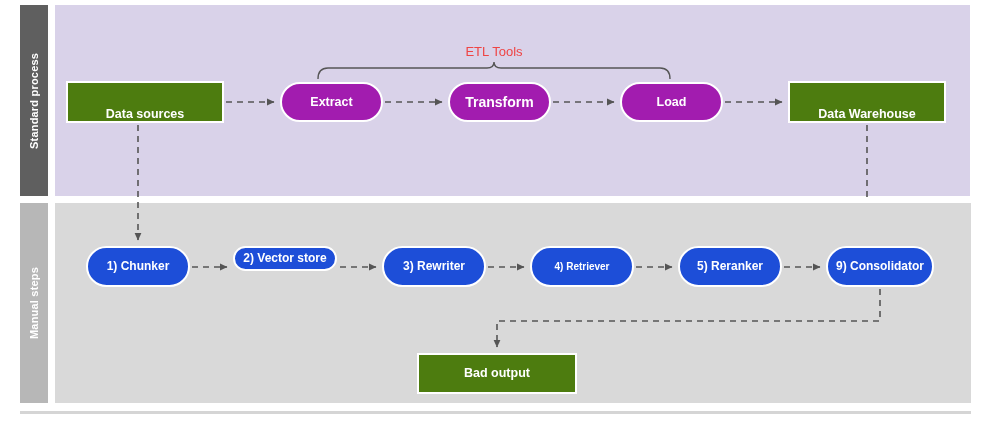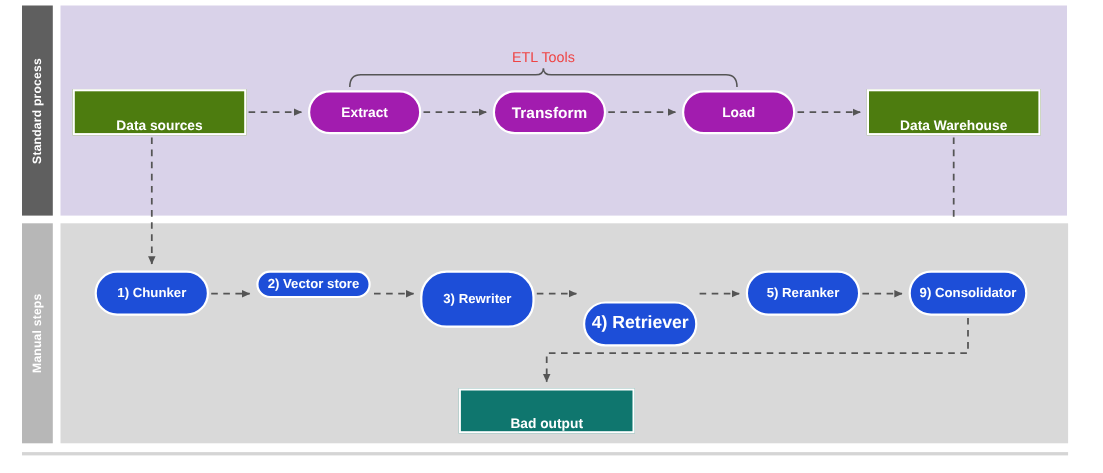--- a/index.html
+++ b/index.html
@@ -100,35 +100,34 @@
     background: #4d7c0f;
     align-items: flex-end;
   }
   .node-pink {
     background: #a21caf;
   }
   .node-graypill {
     background: #1d4ed8;
   }
   .node-yellow {
-    background: #0f766e;
-    align-items: flex-end;
+    background: #4d7c0f;
   }
 
   
   #node-data-sources   { left: 66px;  top: 81px;  width: 158px; height: 42px; font-size: 12.5px; }
   #node-extract        { left: 280px; top: 82px;  width: 103px; height: 40px; font-size: 12.5px; }
   #node-transform      { left: 448px; top: 82px;  width: 103px; height: 40px; font-size: 14px; }
   #node-load           { left: 620px; top: 82px;  width: 103px; height: 40px; font-size: 12.5px; }
   #node-data-warehouse { left: 788px; top: 81px;  width: 158px; height: 42px; font-size: 12.5px; }
 
   #node-chunker        { left: 86px;  top: 246px; width: 104px; height: 41px; font-size: 12px; }
   #node-vector-store   { left: 233px; top: 246px; width: 104px; height: 25px; font-size: 12px; }
-  #node-rewriter       { left: 382px; top: 246px; width: 104px; height: 52px; font-size: 12px; }
-  #node-retriever      { left: 530px; top: 246px; width: 104px; height: 41px; font-size: 16px; margin-top: 28px; }
+  #node-rewriter       { left: 382px; top: 246px; width: 104px; height: 41px; font-size: 12px; }
+  #node-retriever      { left: 530px; top: 246px; width: 104px; height: 41px; font-size: 10px; }
   #node-reranker       { left: 678px; top: 246px; width: 104px; height: 41px; font-size: 12px; }
   #node-consolidator   { left: 826px; top: 246px; width: 108px; height: 41px; font-size: 12px; }
 
   #node-bad-output     { left: 417px; top: 353px; width: 160px; height: 41px; font-size: 12.5px; }
 
   
   #connector-layer, #bracket-layer {
     position: absolute;
     left: 0;
     top: 0;

